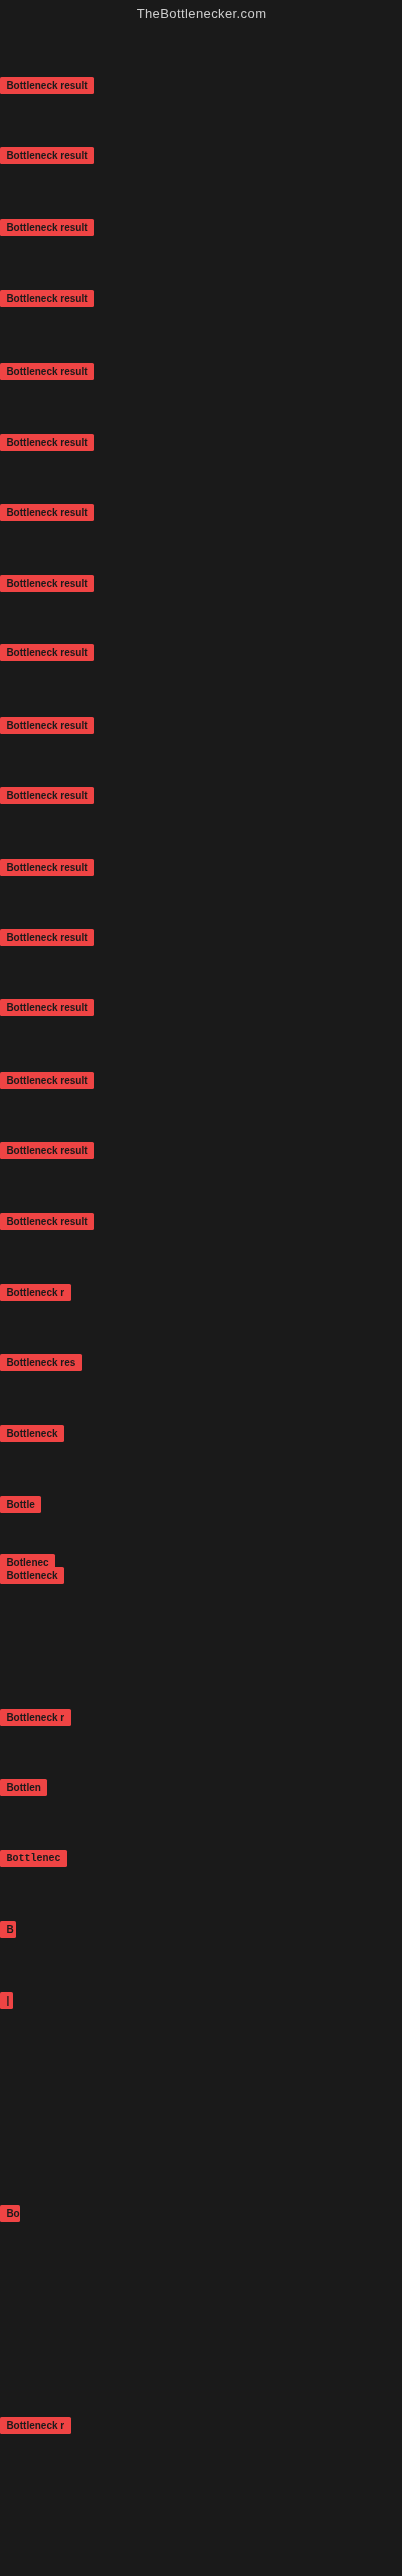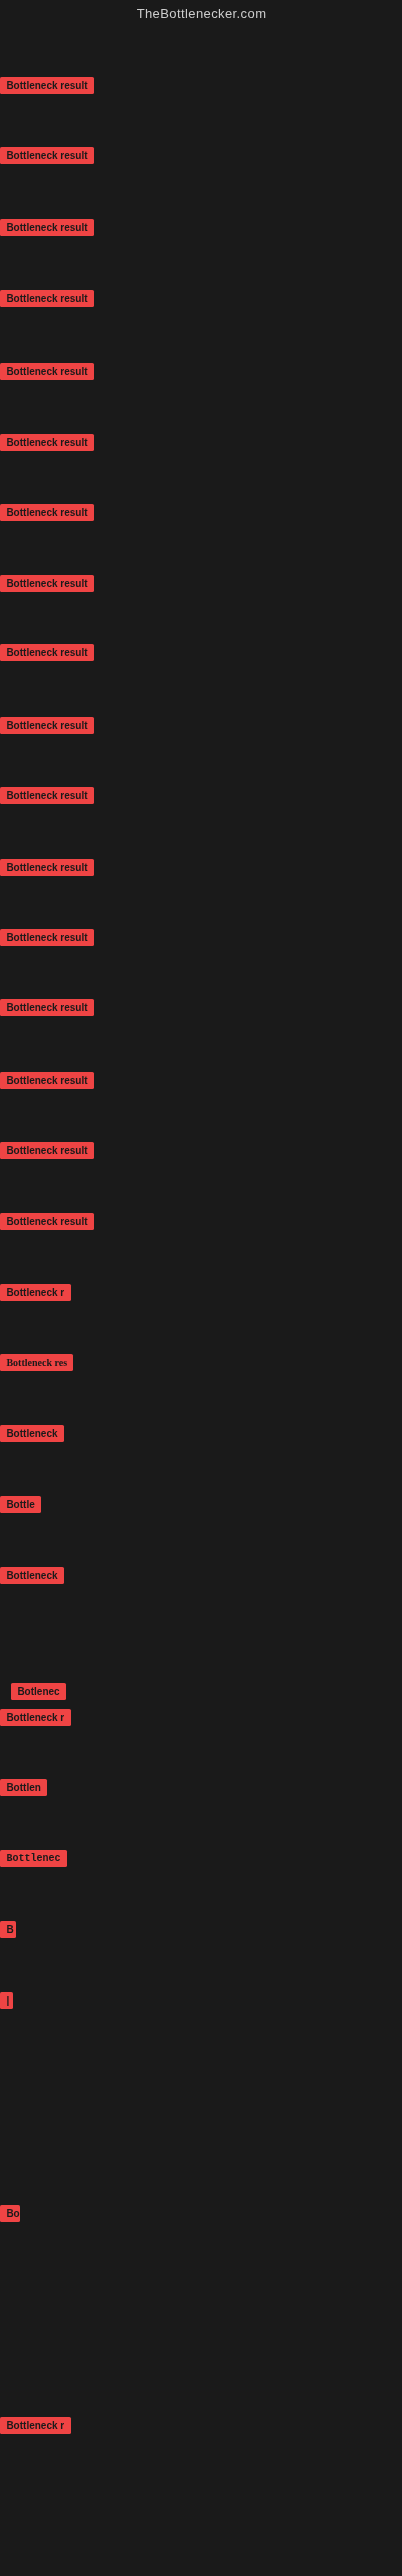--- a/index.html
+++ b/index.html
@@ -58,25 +58,25 @@
     <div class="bottleneck-item" style="top: 613px; left: 0px;"><span class="bottleneck-badge" style="max-width: 148px;">Bottleneck result</span></div>
     <div class="bottleneck-item" style="top: 686px; left: 0px;"><span class="bottleneck-badge" style="max-width: 146px;">Bottleneck result</span></div>
     <div class="bottleneck-item" style="top: 756px; left: 0px;"><span class="bottleneck-badge" style="max-width: 144px;">Bottleneck result</span></div>
     <div class="bottleneck-item" style="top: 828px; left: 0px;"><span class="bottleneck-badge" style="max-width: 138px;">Bottleneck result</span></div>
     <div class="bottleneck-item" style="top: 898px; left: 0px;"><span class="bottleneck-badge" style="max-width: 135px;">Bottleneck result</span></div>
     <div class="bottleneck-item" style="top: 968px; left: 0px;"><span class="bottleneck-badge" style="max-width: 137px;">Bottleneck result</span></div>
     <div class="bottleneck-item" style="top: 1041px; left: 0px;"><span class="bottleneck-badge" style="max-width: 129px;">Bottleneck result</span></div>
     <div class="bottleneck-item" style="top: 1111px; left: 0px;"><span class="bottleneck-badge" style="max-width: 121px;">Bottleneck result</span></div>
     <div class="bottleneck-item" style="top: 1182px; left: 0px;"><span class="bottleneck-badge" style="max-width: 117px;">Bottleneck result</span></div>
     <div class="bottleneck-item" style="top: 1253px; left: 0px;"><span class="bottleneck-badge" style="max-width: 89px;">Bottleneck r</span></div>
-    <div class="bottleneck-item" style="top: 1323px; left: 0px;"><span class="bottleneck-badge" style="max-width: 97px; font-family: Liberation Serif, serif;">Bottleneck res</span></div>
+    <div class="bottleneck-item" style="top: 1323px; left: 0px;"><span class="bottleneck-badge" style="max-width: 97px;">Bottleneck res</span></div>
     <div class="bottleneck-item" style="top: 1394px; left: 0px;"><span class="bottleneck-badge" style="max-width: 76px;">Bottleneck</span></div>
     <div class="bottleneck-item" style="top: 1465px; left: 0px;"><span class="bottleneck-badge" style="max-width: 60px;">Bottle</span></div>
     <div class="bottleneck-item" style="top: 1536px; left: 0px;"><span class="bottleneck-badge" style="max-width: 76px;">Bottleneck</span></div>
-    <div class="bottleneck-item" style="top: 1652px; left: 0px; padding-left: 11px;"><span class="bottleneck-badge" style="max-width: 64px;">Botlenec</span></div>
+    <div class="bottleneck-item" style="top: 1523px; left: 0px;"><span class="bottleneck-badge" style="max-width: 64px;">Botlenec</span></div>
     <div class="bottleneck-item" style="top: 1678px; left: 0px;"><span class="bottleneck-badge" style="max-width: 85px;">Bottleneck r</span></div>
     <div class="bottleneck-item" style="top: 1748px; left: 0px;"><span class="bottleneck-badge" style="max-width: 52px;">Bottlen</span></div>
     <div class="bottleneck-item" style="top: 1819px; left: 0px; font-family: Liberation Mono, monospace;"><span class="bottleneck-badge" style="max-width: 68px;">Bottlenec</span></div>
     <div class="bottleneck-item" style="top: 1890px; left: 0px;"><span class="bottleneck-badge" style="max-width: 16px;">B</span></div>
     <div class="bottleneck-item" style="top: 1961px; left: 0px;"><span class="bottleneck-badge" style="max-width: 8px;">|</span></div>
     <div class="bottleneck-item" style="top: 2174px; left: 0px;"><span class="bottleneck-badge" style="max-width: 20px;">Bo</span></div>
     <div class="bottleneck-item" style="top: 2386px; left: 0px;"><span class="bottleneck-badge" style="max-width: 85px;">Bottleneck r</span></div>
   </div>
 
 

